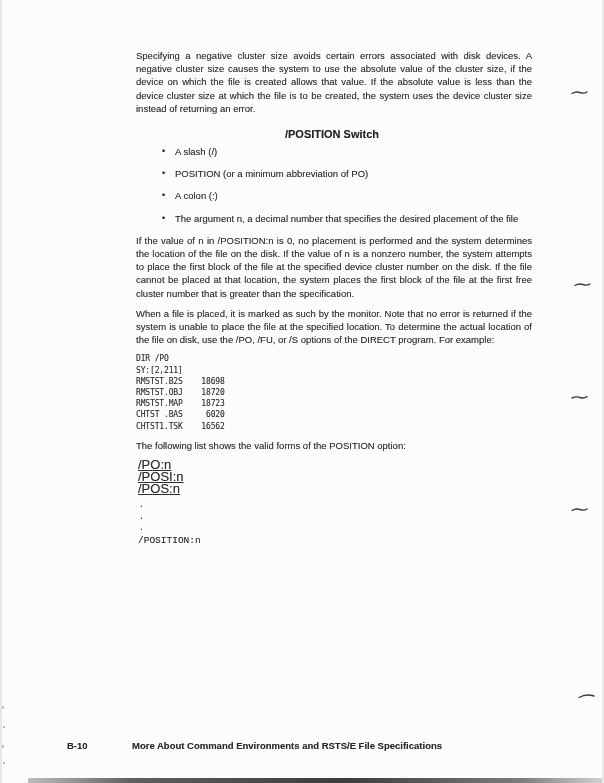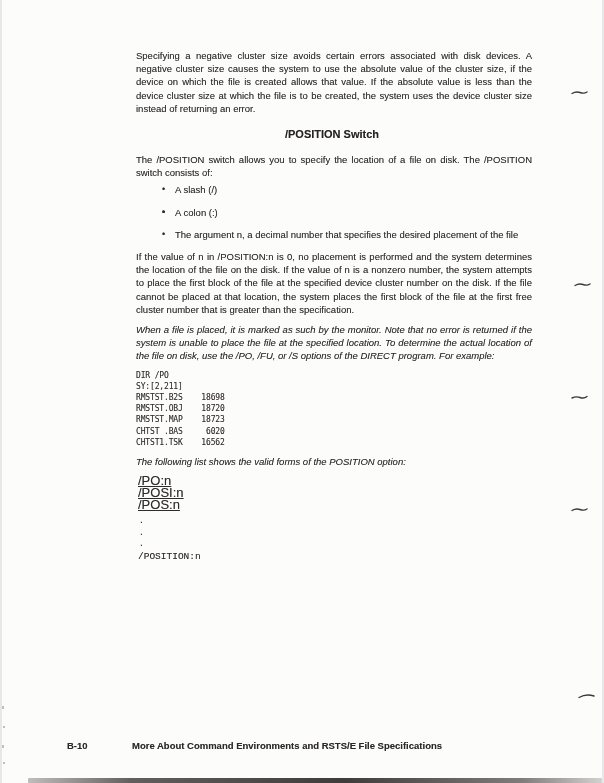--- a/index.html
+++ b/index.html
@@ -17,21 +17,21 @@
   .content { position: absolute; top: 0; left: 0; width: 604px; padding-top: 49px; }
   p.body {
     margin: 0 0 0 134px;
     width: 396px;
     font-size: 9.5px;
     line-height: 13.2px;
     text-align: justify;
   }
   p.mt12 { margin-top: 12px; }
   p.mt9  { margin-top: 9px; }
-  p.mt7  { margin-top: 7px; font-style: italic; }
+  p.mt7  { margin-top: 7px; }
   p.mt6  { margin-top: 6px; }
   h2.heading {
     margin: 13px 0 0 56px;
     font-size: 11px;
     line-height: 13px;
     font-weight: bold;
     color: #262421;
     text-align: center;
   }
   ul.bullets {
@@ -88,29 +88,29 @@
 <body>
 
 <div class="page">
 
   <div class="content">
 
     <p class="body">Specifying a negative cluster size avoids certain errors associated with disk devices. A negative cluster size causes the system to use the absolute value of the cluster size, if the device on which the file is created allows that value. If the absolute value is less than the device cluster size at which the file is to be created, the system uses the device cluster size instead of returning an error.</p>
 
     <h2 class="heading">/POSITION Switch</h2>
 
-    <p class="body mt12">The /POSITION switch allows you to specify the location of a file on disk. The /POSITION switch consists of:</p>
 
     <ul class="bullets">
       <li>
         <span class="bullet-dot">•</span>
         <span>A slash (/)</span>
       </li>
       <li>
         <span class="bullet-dot">•</span>
+        <span>POSITION (or a minimum abbreviation of PO)</span>
       </li>
       <li>
         <span class="bullet-dot">•</span>
         <span>A colon (:)</span>
       </li>
       <li>
         <span class="bullet-dot">•</span>
         <span>The argument n, a decimal number that specifies the desired placement of the file</span>
       </li>
     </ul>

